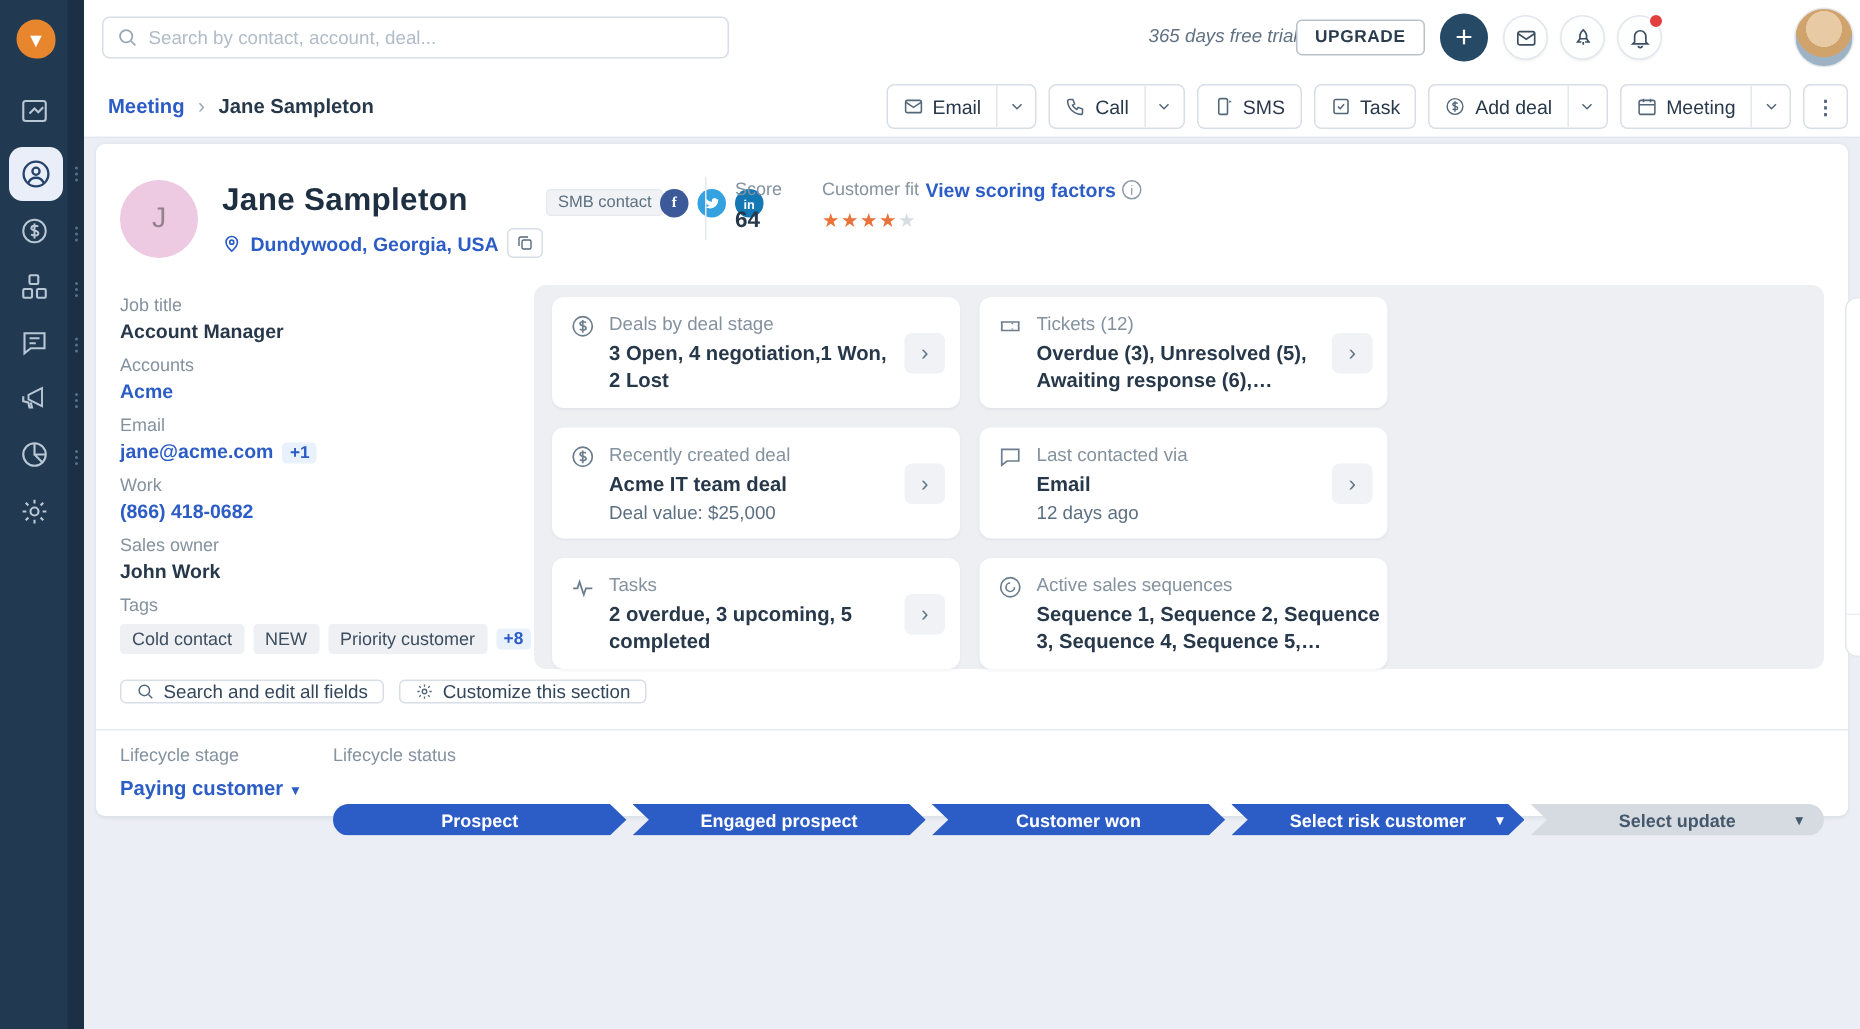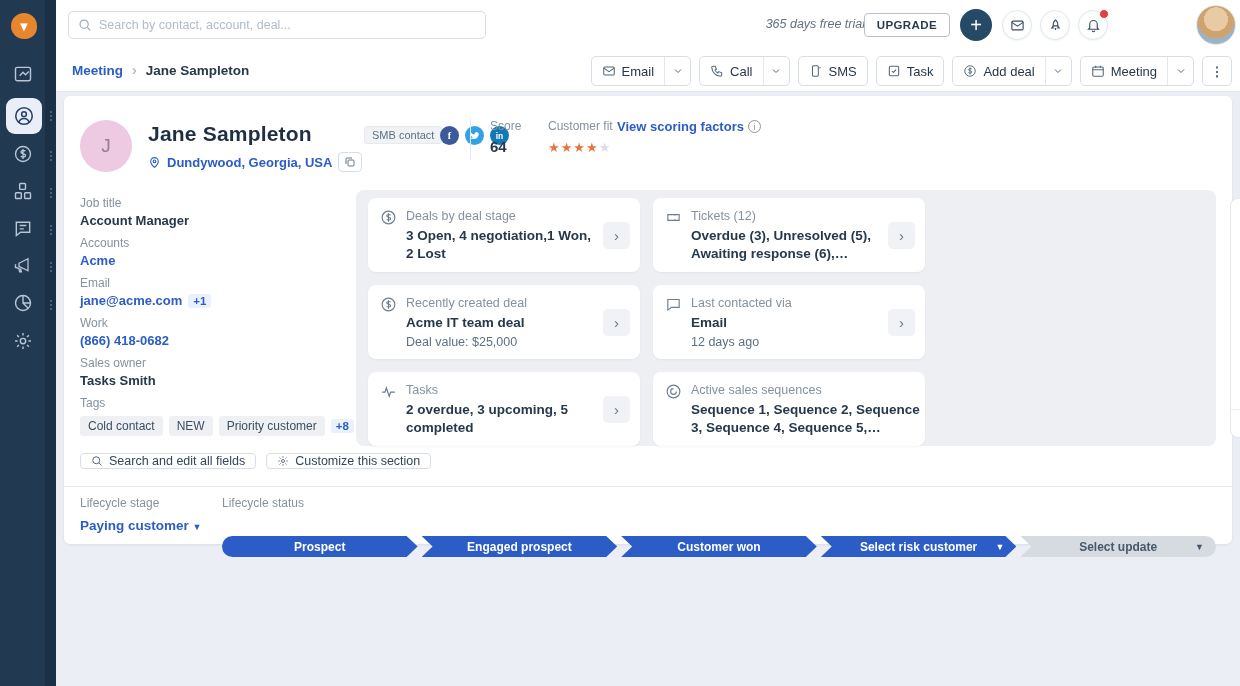--- a/index.html
+++ b/index.html
@@ -362,21 +362,21 @@
   <div class="abs" style="left:16px; top:180px;">
     <div class="field-label">Email</div>
     <div class="field-val"><span class="field-link">jane@acme.com</span><span class="chip-blue">+1</span></div>
   </div>
   <div class="abs" style="left:16px; top:220px;">
     <div class="field-label">Work</div>
     <div class="field-val field-link">(866) 418-0682</div>
   </div>
   <div class="abs" style="left:16px; top:260px;">
     <div class="field-label">Sales owner</div>
-    <div class="field-val">Tasks Smith</div>
+    <div class="field-val">John Work</div>
   </div>
   <div class="abs" style="left:16px; top:300px;">
     <div class="field-label">Tags</div>
     <div style="margin-top:6px; display:flex; align-items:center;">
       <span class="tagchip">Cold contact</span>
       <span class="tagchip">NEW</span>
       <span class="tagchip">Priority customer</span>
       <span class="chip-blue" style="margin-left:0;">+8</span>
     </div>
   </div>

